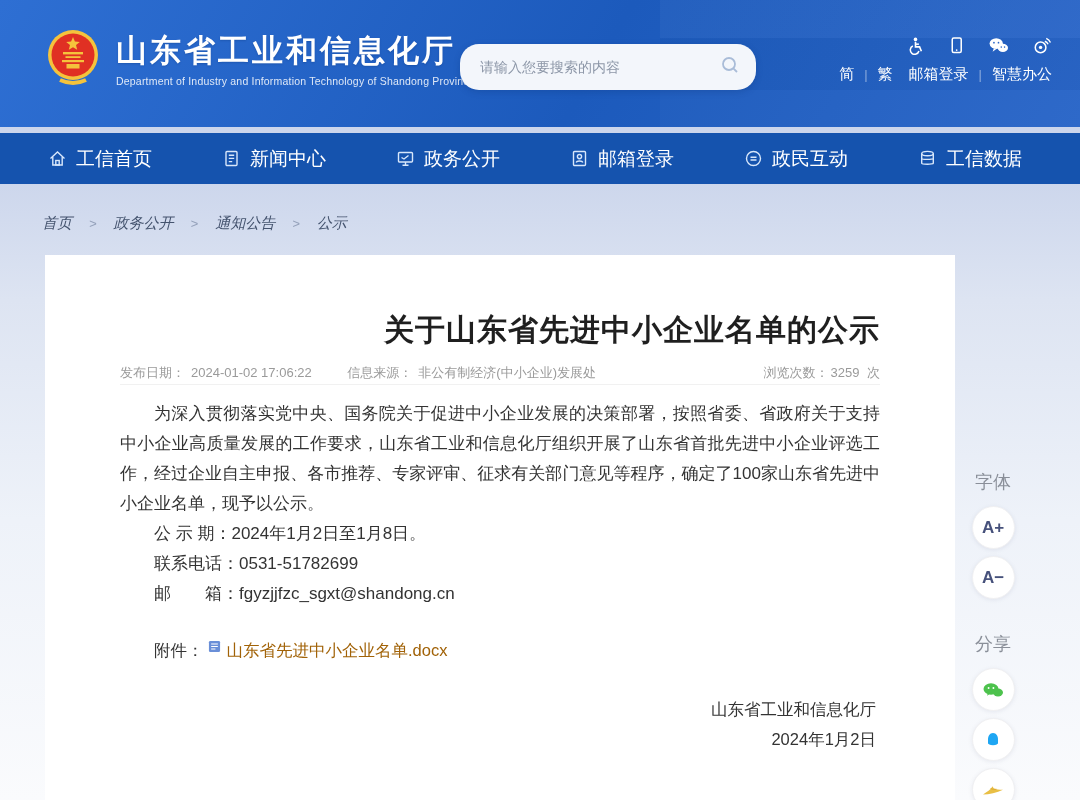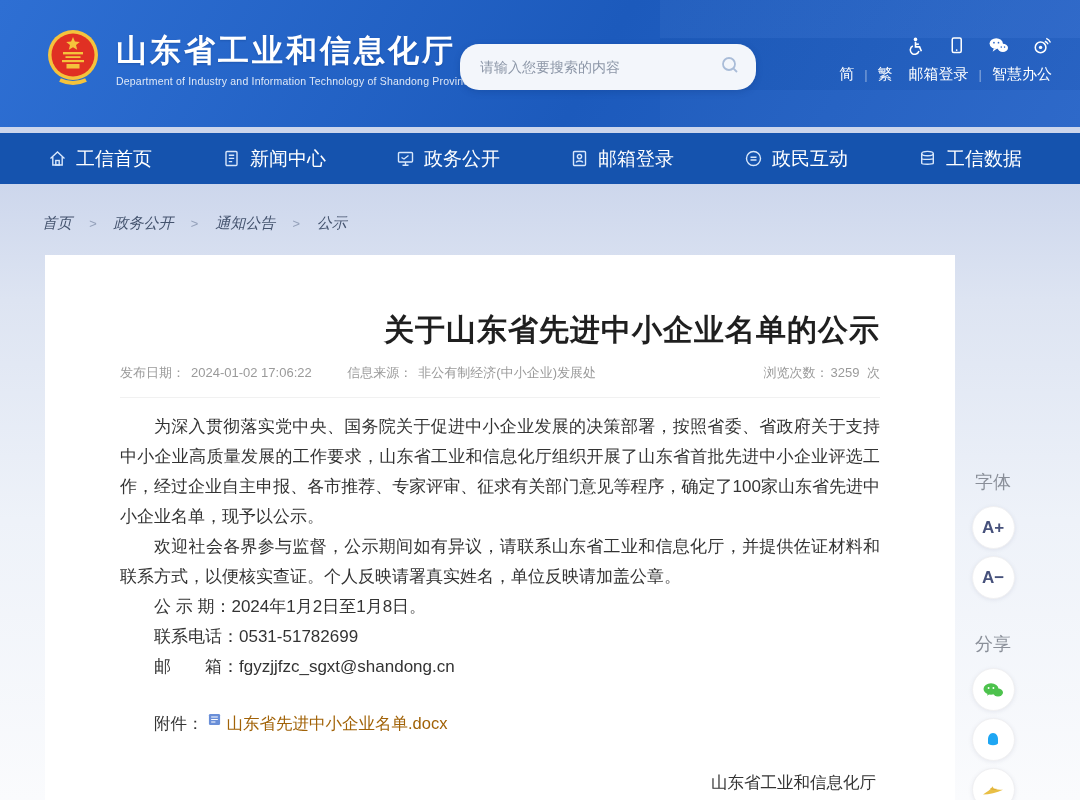--- a/index.html
+++ b/index.html
@@ -72,21 +72,21 @@
   .content-card {
     position:absolute; left:45px; top:255px; width:910px; height:545px;
     background:#ffffff; padding:57px 75px 0 75px; overflow:hidden;
   }
   .article-title {
     text-align:right; font-size:30px; font-weight:bold; color:#1f1f1f; line-height:36px;
     letter-spacing:1px;
   }
   .meta-row {
     margin-top:16px; display:flex; justify-content:space-between; align-items:flex-end;
-    color:#9a9a9a; font-size:13px; padding-bottom:15px; border-bottom:1px solid #f1f1f1;
+    color:#9a9a9a; font-size:13px; padding-bottom:2px; border-bottom:1px solid #f1f1f1;
   }
   .meta-left span { margin-right:6px; }
   .meta-left .meta-group { margin-right:26px; }
   .meta-views .views-num { margin:0 4px 0 2px; }
   .article-body { margin-top:14px; font-size:17px; color:#333333; line-height:30px; }
   .para { text-indent:2em; text-align:justify; }
   .info-line { text-indent:2em; }
   .attachment-row { margin-top:31px; font-size:16.5px; color:#333; padding-left:34px; display:flex; align-items:center; }
   .attachment-row .doc-icon { margin:0 6px 0 4px; position:relative; top:-4px; }
   .attachment-link { color:#a16207; cursor:pointer; }
@@ -271,21 +271,20 @@
         <span class="meta-group"><span>发布日期：</span><span>2024-01-02 17:06:22</span></span>
         <span class="meta-group"><span>信息来源：</span><span>非公有制经济(中小企业)发展处</span></span>
       </div>
       <div class="meta-views">
         <span>浏览次数：</span><span class="views-num">3259</span>&nbsp;<span>次</span>
       </div>
     </div>
 
     <div class="article-body">
       <p class="para">为深入贯彻落实党中央、国务院关于促进中小企业发展的决策部署，按照省委、省政府关于支持中小企业高质量发展的工作要求，山东省工业和信息化厅组织开展了山东省首批先进中小企业评选工作，经过企业自主申报、各市推荐、专家评审、征求有关部门意见等程序，确定了100家山东省先进中小企业名单，现予以公示。</p>
-      <p class="para">欢迎社会各界参与监督，公示期间如有异议，请联系山东省工业和信息化厅，并提供佐证材料和联系方式，以便核实查证。个人反映请署真实姓名，单位反映请加盖公章。</p>
       <p class="info-line">公 示 期：2024年1月2日至1月8日。</p>
       <p class="info-line">联系电话：0531-51782699</p>
       <p class="info-line">邮　　箱：fgyzjjfzc_sgxt@shandong.cn</p>
     </div>
 
     <div class="attachment-row">
       <span>附件：</span>
       <span class="doc-icon">
         <svg width="13" height="13" viewBox="0 0 14 14">
           <rect x="1" y="1" width="12" height="12" rx="1.5" fill="#6a8fd8"></rect>

